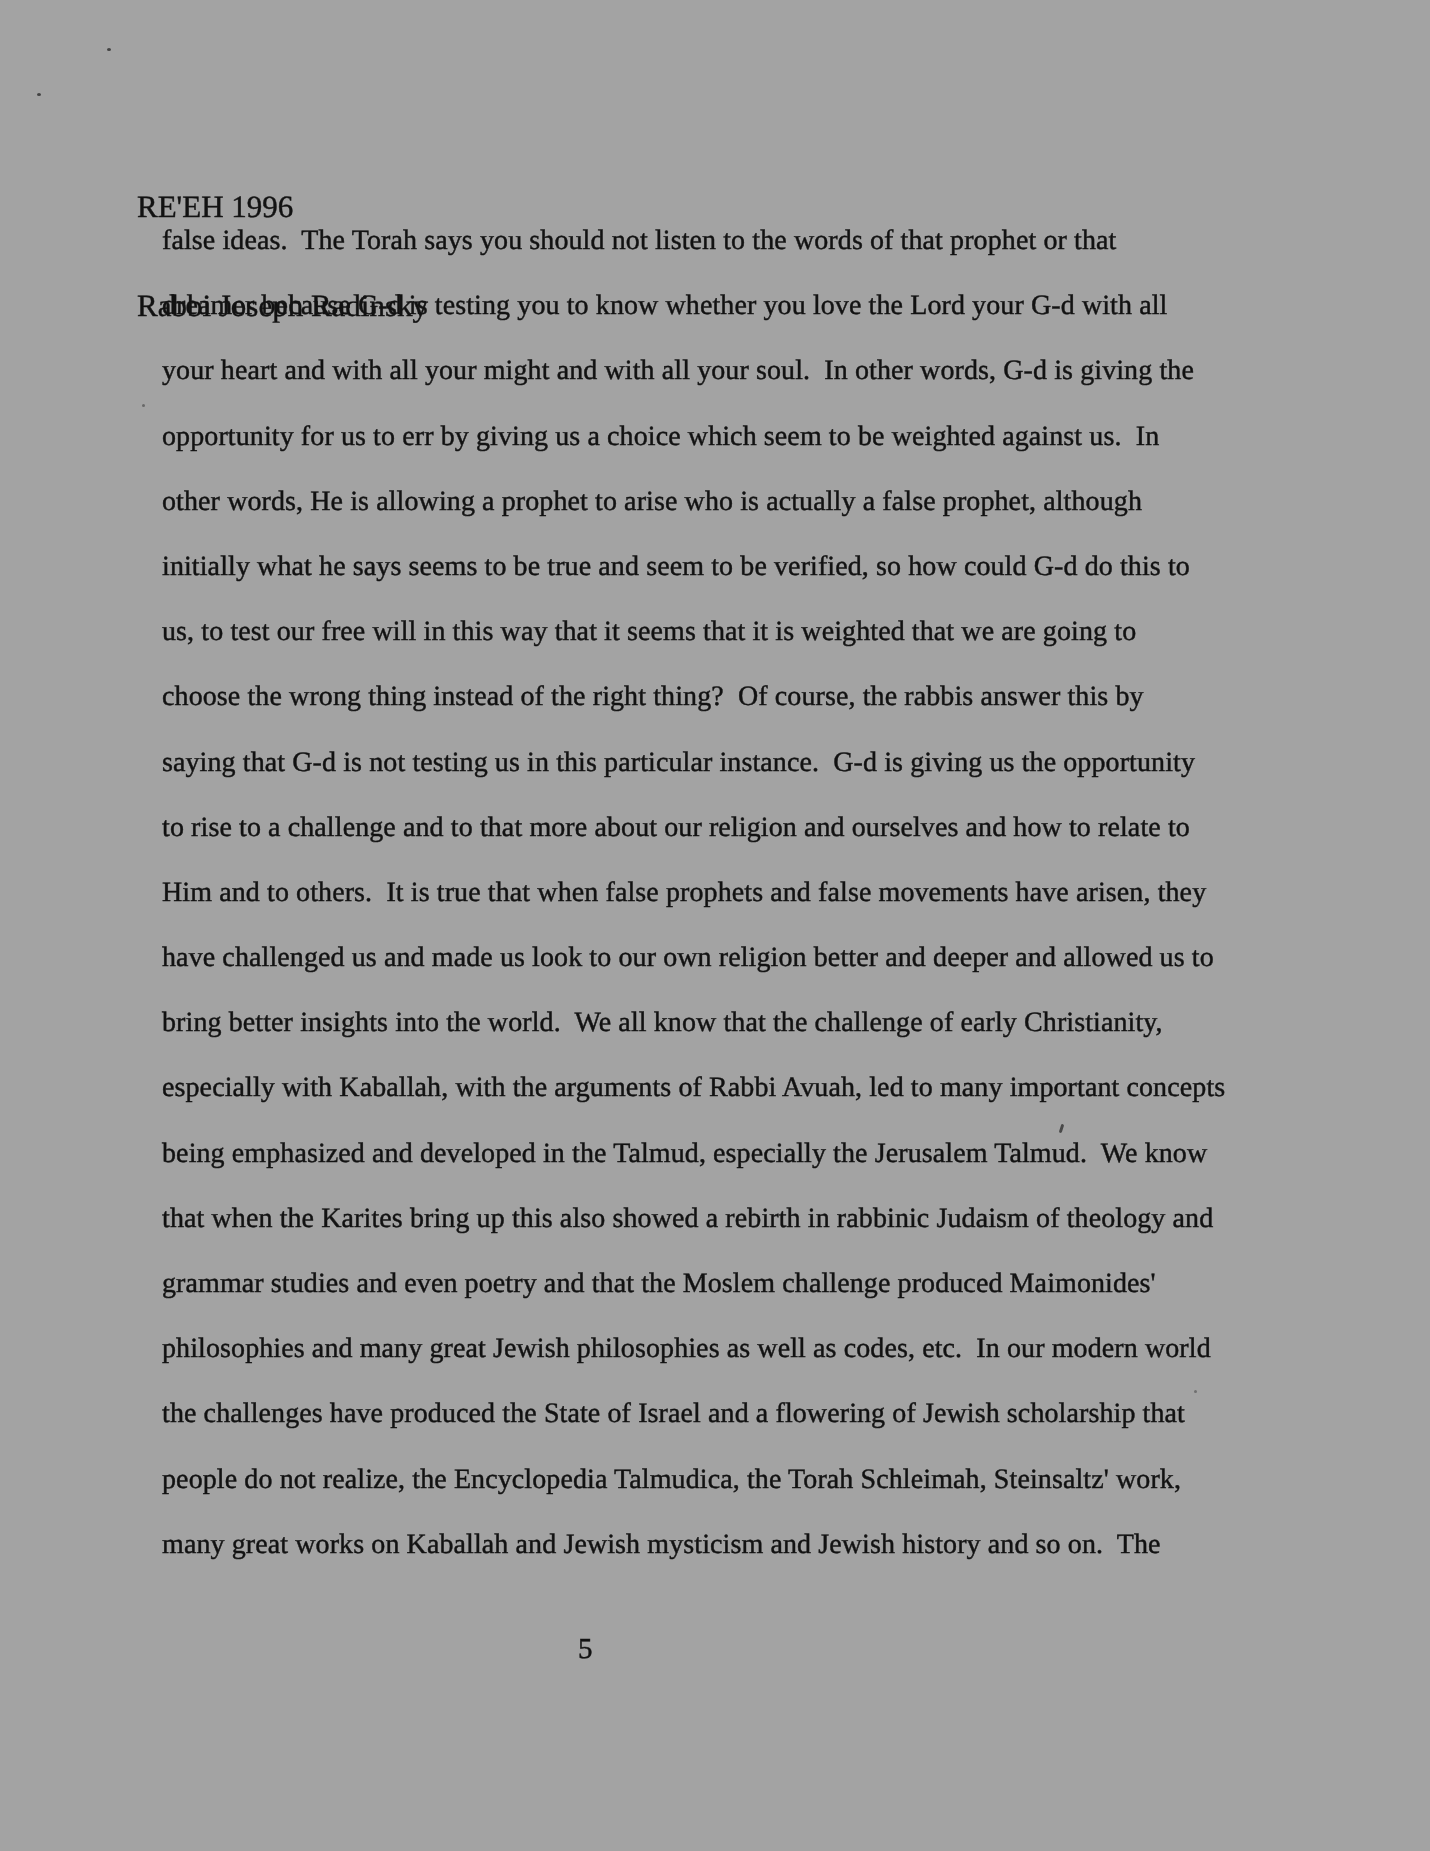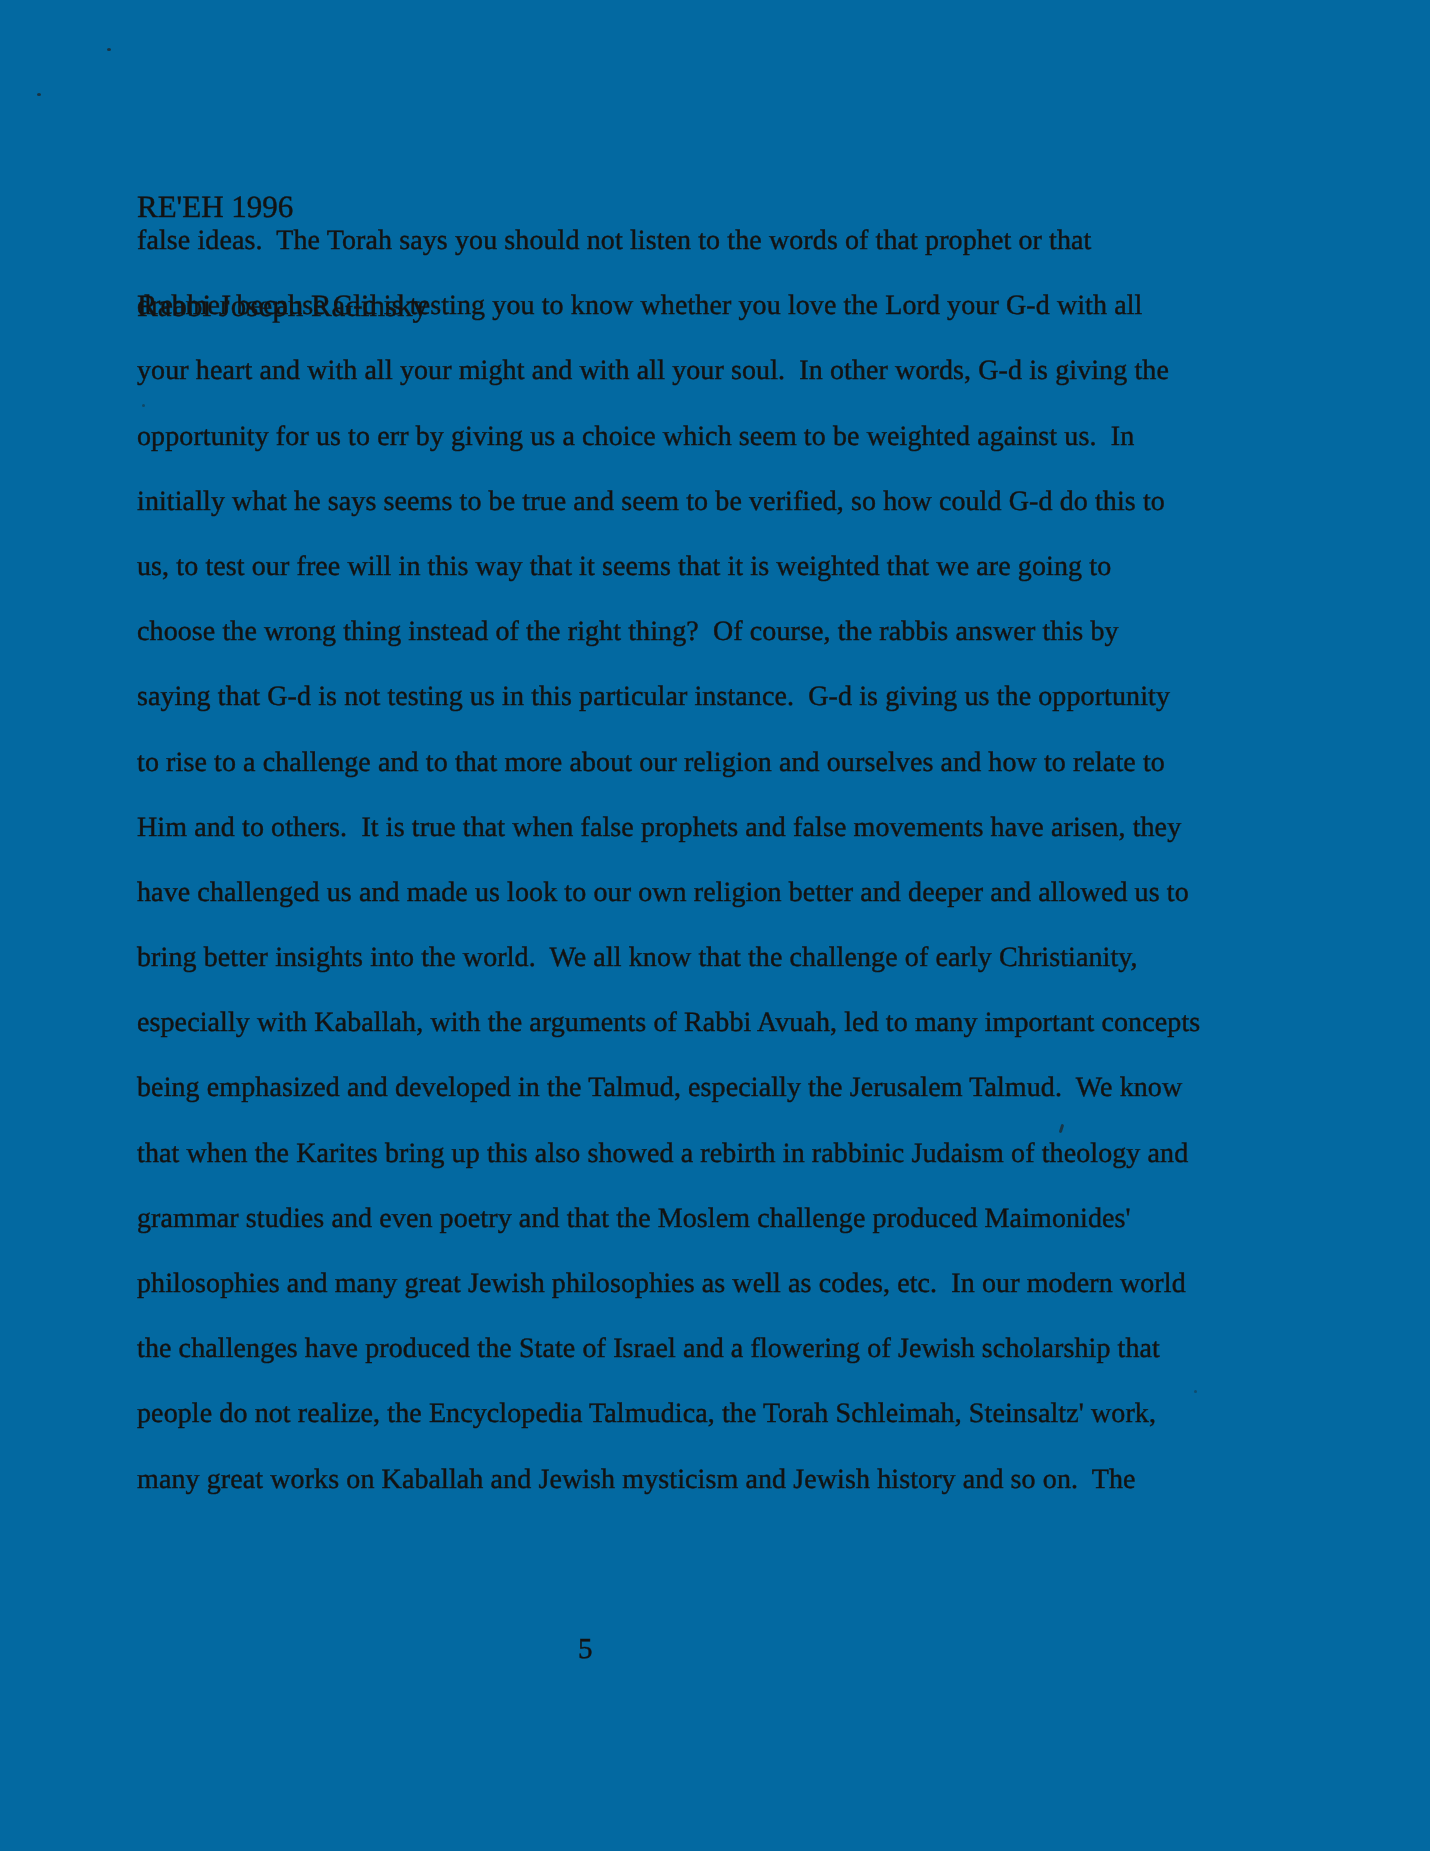--- a/index.html
+++ b/index.html
@@ -1,21 +1,21 @@
 <!DOCTYPE html>
 <html><head>
 <meta charset="utf-8">
 <style>
   * { margin: 0; padding: 0; box-sizing: border-box; }
   html, body { background: #ffffff; }
   .page {
     position: relative;
     width: 1430px;
     height: 1851px;
-    background: #0369a1;
+    background: #a3a3a3;
     overflow: hidden;
     font-family: "Liberation Serif", "DejaVu Serif", serif;
     color: #121212;
   }
   .ink {
     -webkit-text-stroke: 0.45px #161616;
     text-rendering: geometricPrecision;
   }
   .doc-header {
     position: absolute;
@@ -29,20 +29,21 @@
     position: absolute;
     left: 137px;
     top: 208px;
     font-size: 28px;
     line-height: 65.2px;
     letter-spacing: 0.1px;
   }
   .text-line {
     white-space: pre;
     height: 65.2px;
+    margin-left: 25px;
   }
   .page-number {
     position: absolute;
     left: 578px;
     top: 1632px;
     font-size: 29px;
     line-height: 34px;
     white-space: pre;
   }
   .speck {
@@ -64,20 +65,21 @@
   <div class="doc-header ink">
     <div>RE'EH 1996</div>
     <div>Rabbi Joseph Radinsky</div>
   </div>
 
   <div class="doc-body ink">
     <div class="text-line">false ideas.  The Torah says you should not listen to the words of that prophet or that</div>
     <div class="text-line">dreamer because G-d is testing you to know whether you love the Lord your G-d with all</div>
     <div class="text-line">your heart and with all your might and with all your soul.  In other words, G-d is giving the</div>
     <div class="text-line">opportunity for us to err by giving us a choice which seem to be weighted against us.  In</div>
+    <div class="text-line">other words, He is allowing a prophet to arise who is actually a false prophet, although</div>
     <div class="text-line">initially what he says seems to be true and seem to be verified, so how could G-d do this to</div>
     <div class="text-line">us, to test our free will in this way that it seems that it is weighted that we are going to</div>
     <div class="text-line">choose the wrong thing instead of the right thing?  Of course, the rabbis answer this by</div>
     <div class="text-line">saying that G-d is not testing us in this particular instance.  G-d is giving us the opportunity</div>
     <div class="text-line">to rise to a challenge and to that more about our religion and ourselves and how to relate to</div>
     <div class="text-line">Him and to others.  It is true that when false prophets and false movements have arisen, they</div>
     <div class="text-line">have challenged us and made us look to our own religion better and deeper and allowed us to</div>
     <div class="text-line">bring better insights into the world.  We all know that the challenge of early Christianity,</div>
     <div class="text-line">especially with Kaballah, with the arguments of Rabbi Avuah, led to many important concepts</div>
     <div class="text-line">being emphasized and developed in the Talmud, especially the Jerusalem Talmud.  We know</div>

